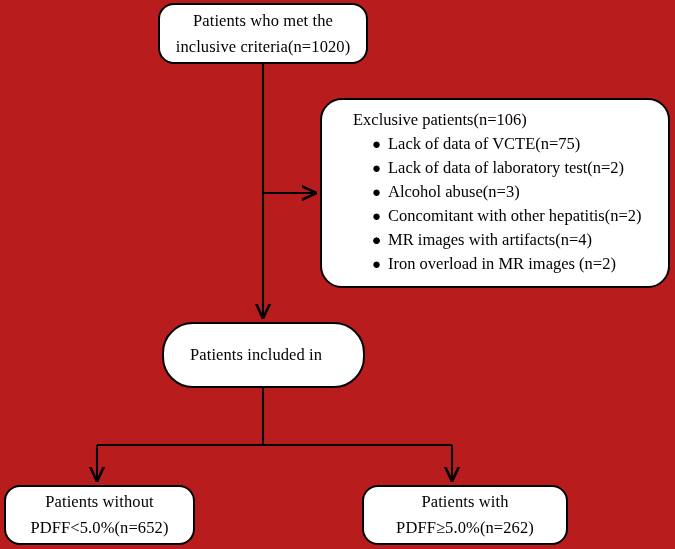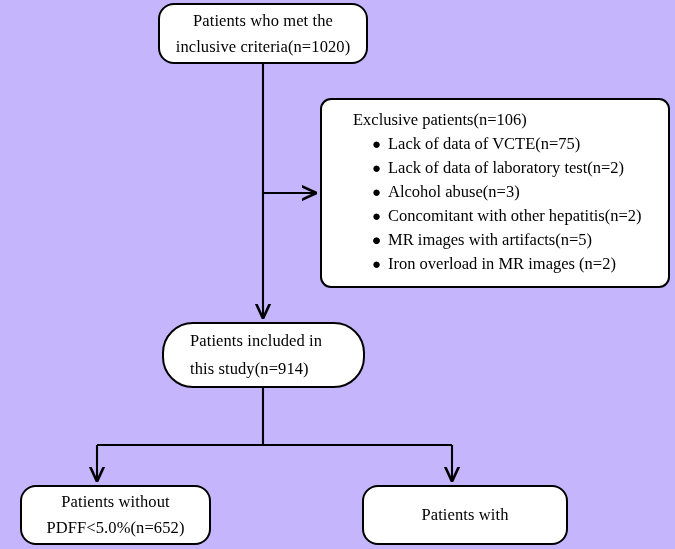--- a/index.html
+++ b/index.html
@@ -4,21 +4,21 @@
 <style>
   html, body {
     margin: 0;
     padding: 0;
     background: #ffffff;
   }
   #flowchart-root {
     position: relative;
     width: 675px;
     height: 549px;
-    background: #c4b5fd;
+    background: #b91c1c;
     font-family: "Liberation Serif", "DejaVu Serif", serif;
     color: #000000;
     overflow: hidden;
   }
   #connector-layer {
     position: absolute;
     left: 0;
     top: 0;
     width: 675px;
     height: 549px;
@@ -51,31 +51,31 @@
   
   #node-enrolled {
     left: 158px; top: 3px;
     width: 210px; height: 61px;
   }
   #node-excluded {
     left: 320px; top: 98px;
     width: 350px; height: 190px;
     justify-content: flex-start;
     padding: 8px 0 0 0;
-    border-radius: 11px;
+    border-radius: 22px;
   }
   #node-included {
     left: 162px; top: 322px;
     width: 203px; height: 66px;
     padding-left: 26px;
     border-radius: 31px;
   }
   #node-included .node-line { line-height: 28px; }
   #node-without {
-    left: 20px; top: 485px;
+    left: 4px; top: 485px;
     width: 191px; height: 60px;
   }
   #node-with {
     left: 362px; top: 485px;
     width: 206px; height: 60px;
   }
 
   
   .excl-heading {
     font-size: 16.5px;
@@ -153,36 +153,36 @@
       </li>
       <li class="excl-item">
         <span class="excl-bullet">●</span>
         <span>Concomitant with other hepatitis(n=2)</span>
       </li>
       <li class="excl-item">
         <span class="excl-bullet">●</span>
       </li>
       <li class="excl-item">
         <span class="excl-bullet">●</span>
-        <span>MR images with artifacts(n=5)</span>
+        <span>MR images with artifacts(n=4)</span>
       </li>
       <li class="excl-item">
         <span class="excl-bullet">●</span>
         <span>Iron overload in MR images (n=2)</span>
       </li>
     </ul>
   </div>
 
   <div class="node node-left" id="node-included">
     <div class="node-line">Patients  included  in</div>
-    <div class="node-line">this study(n=914)</div>
   </div>
 
   <div class="node node-center" id="node-without">
     <div class="node-line">Patients without</div>
     <div class="node-line">PDFF&lt;5.0%(n=652)</div>
   </div>
 
   <div class="node node-center" id="node-with">
     <div class="node-line">Patients with</div>
+    <div class="node-line">PDFF≥5.0%(n=262)</div>
   </div>
 
 </div>
 
 </body></html>

